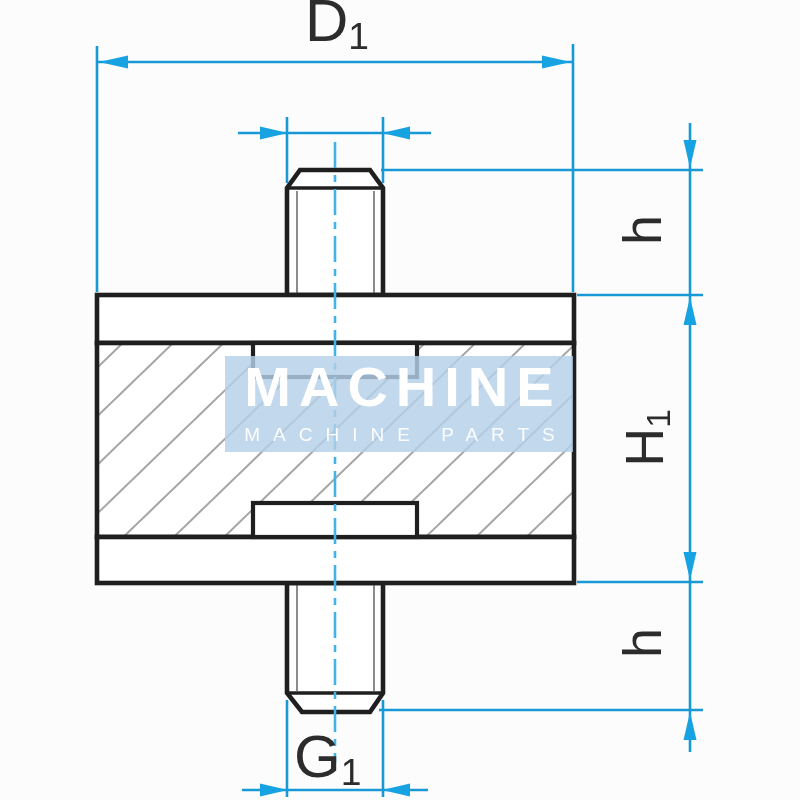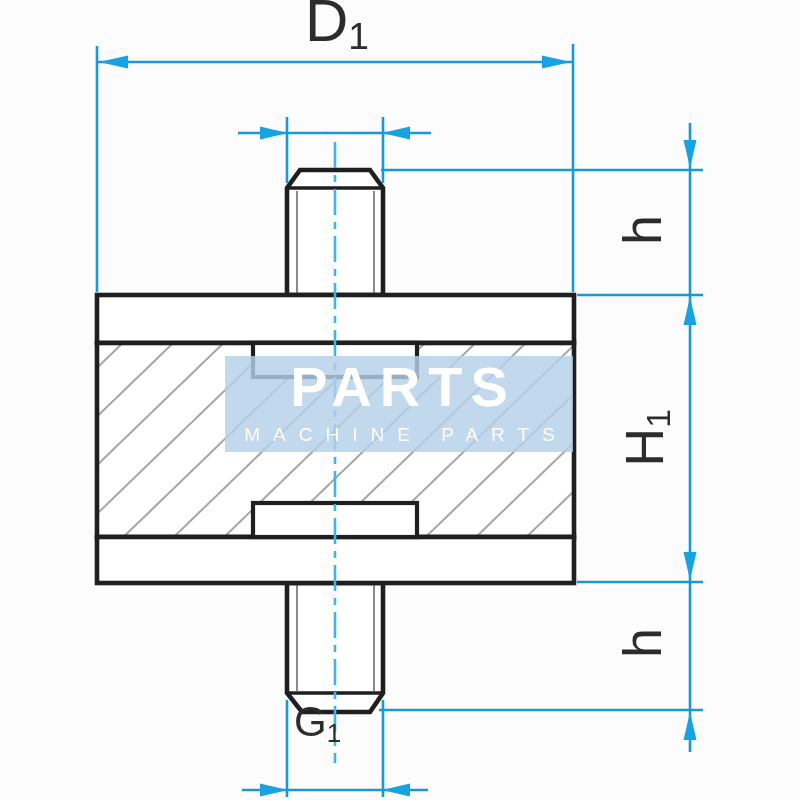--- a/index.html
+++ b/index.html
@@ -120,28 +120,28 @@
       <line class="dim" x1="690" y1="123" x2="690" y2="752"></line>
       <polygon class="arrow" points="690,168 683.5,140 696.5,140"></polygon>
       <polygon class="arrow" points="690,297 683.5,325 696.5,325"></polygon>
       <polygon class="arrow" points="690,580 683.5,552 696.5,552"></polygon>
       <polygon class="arrow" points="690,712 683.5,740 696.5,740"></polygon>
     </g>
   </svg>
 
   <div class="watermark">
     <div class="wm-bg"></div>
-    <div class="wm-line1">PARTS</div>
+    <div class="wm-line1">MACHINE</div>
     <div class="wm-line2">MACHINE PARTS</div>
   </div>
 
   <div class="dim-label" style="left:305px;top:-9px;">
     <span>D</span><span class="sub">1</span>
   </div>
-  <div class="dim-label" style="left:294px;top:701px;font-size:42px;">
+  <div class="dim-label" style="left:294px;top:727px;font-size:60px;">
     <span>G</span><span class="sub">1</span>
   </div>
   <div class="dim-label rot" style="left:644px;top:230px;">
     <span>h</span><span class="sub"></span>
   </div>
   <div class="dim-label rot" style="left:646px;top:438px;">
     <span>H</span><span class="sub">1</span>
   </div>
   <div class="dim-label rot" style="left:644px;top:643px;">
     <span>h</span><span class="sub"></span>

